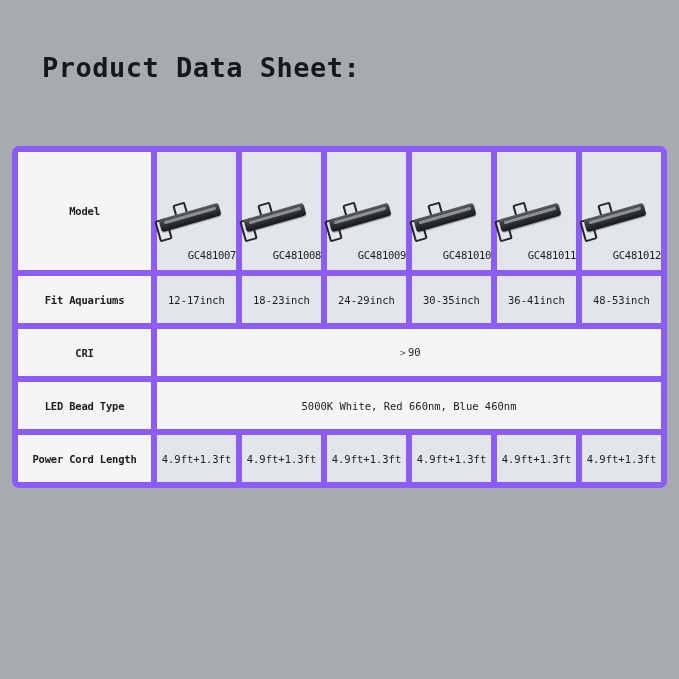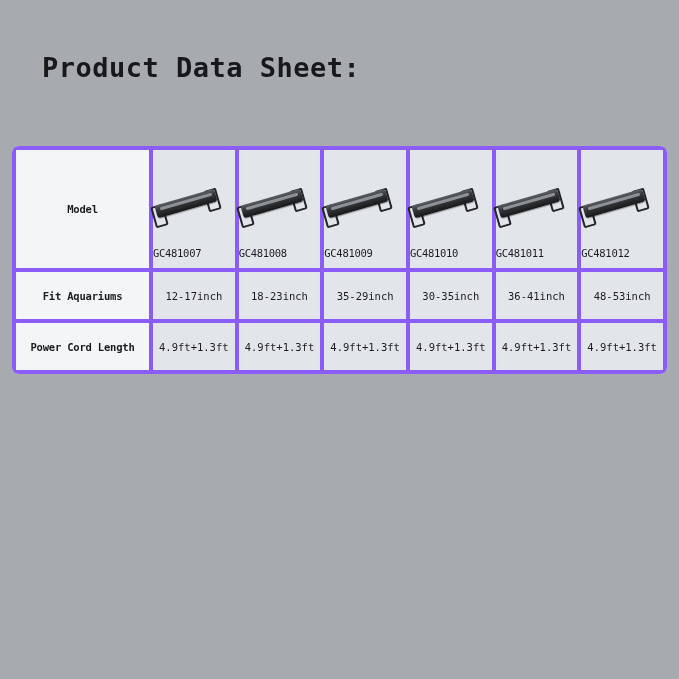--- a/index.html
+++ b/index.html
@@ -38,21 +38,21 @@
     border-radius: 7px;
     overflow: hidden;
     background: #f3f5f7;
   }
   table.spec {
     border-collapse: collapse;
     width: 655px;
     table-layout: fixed;
   }
   table.spec td {
-    border: 4px solid #8b5cf6;
+    border: 6px solid #8b5cf6;
     text-align: center;
     vertical-align: middle;
     font-family: "DejaVu Sans Mono", monospace;
     font-size: 10.5px;
     color: #1b1c1e;
     padding: 0;
   }
   td.label {
     width: 133px;
     background: #f3f5f7;
@@ -67,22 +67,21 @@
     background: #f3f5f7;
   }
   tr.model-row td {
     height: 118px;
   }
   tr.data-row td {
     height: 47px;
   }
   .model-cell-inner {
     display: flex;
-    flex-direction: column;
-    align-items: flex-start;
+    align-items: flex-end;
     justify-content: flex-end;
     height: 112px;
     padding-bottom: 6px;
     box-sizing: border-box;
   }
   .lamp {
     width: 66px;
     height: 58px;
     position: relative;
     margin-bottom: 8px;
@@ -215,29 +214,37 @@
             <div class="model-name">GC481012</div>
           </div>
         </td>
       </tr>
 
 
       <tr class="data-row">
         <td class="label">Fit Aquariums</td>
         <td class="cell">12-17inch</td>
         <td class="cell">18-23inch</td>
-        <td class="cell">35-29inch</td>
+        <td class="cell">24-29inch</td>
         <td class="cell">30-35inch</td>
         <td class="cell">36-41inch</td>
         <td class="cell">48-53inch</td>
       </tr>
 
 
 
-
+      <tr class="data-row">
+        <td class="label">CRI</td>
+        <td class="wide-cell" colspan="6">＞90</td>
+      </tr>
+
+      <tr class="data-row">
+        <td class="label">LED Bead Type</td>
+        <td class="wide-cell" colspan="6">5000K White, Red 660nm, Blue 460nm</td>
+      </tr>
 
       <tr class="data-row">
         <td class="label">Power Cord Length</td>
         <td class="cell">4.9ft+1.3ft</td>
         <td class="cell">4.9ft+1.3ft</td>
         <td class="cell">4.9ft+1.3ft</td>
         <td class="cell">4.9ft+1.3ft</td>
         <td class="cell">4.9ft+1.3ft</td>
         <td class="cell">4.9ft+1.3ft</td>
       </tr>

